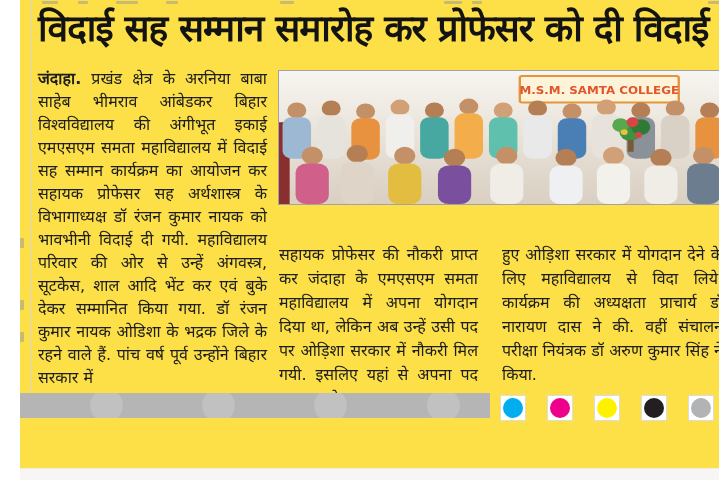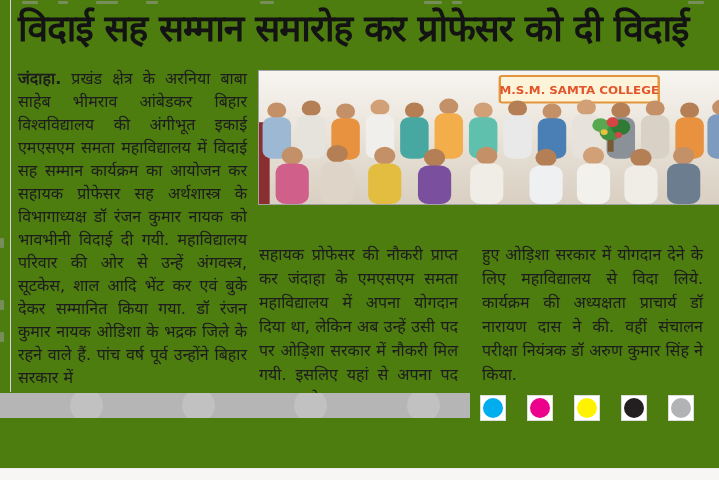--- a/index.html
+++ b/index.html
@@ -1,21 +1,21 @@
 <!DOCTYPE html>
 <html lang="hi"><head>
 <meta charset="utf-8">
 <style>
   html,body{margin:0;padding:0;}
   body{
     width:719px;height:480px;position:relative;overflow:hidden;
     background:#ffffff;
     font-family:"DejaVu Sans","Liberation Sans",sans-serif;
   }
-  .page{position:absolute;inset:0;background:#4d7c0f;}
+  .page{position:absolute;inset:0;background:#fde047;margin-left:20px;}
 
   
   .frag{position:absolute;background:#9a9a9a;opacity:.55;border-radius:1px;}
 
   .left-rule{position:absolute;left:10px;top:0;width:1px;height:392px;background:#d6d6d6;}
 
   .headline{
     position:absolute;left:18px;top:5px;width:700px;margin:0;
     font-size:37px;line-height:1.3;font-weight:700;color:#131313;
     letter-spacing:-1px;white-space:nowrap;

